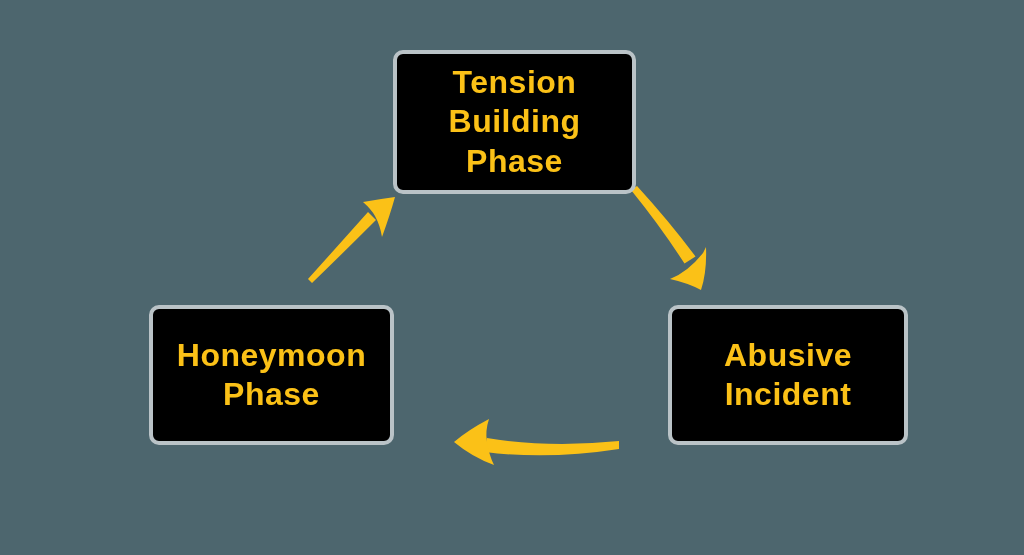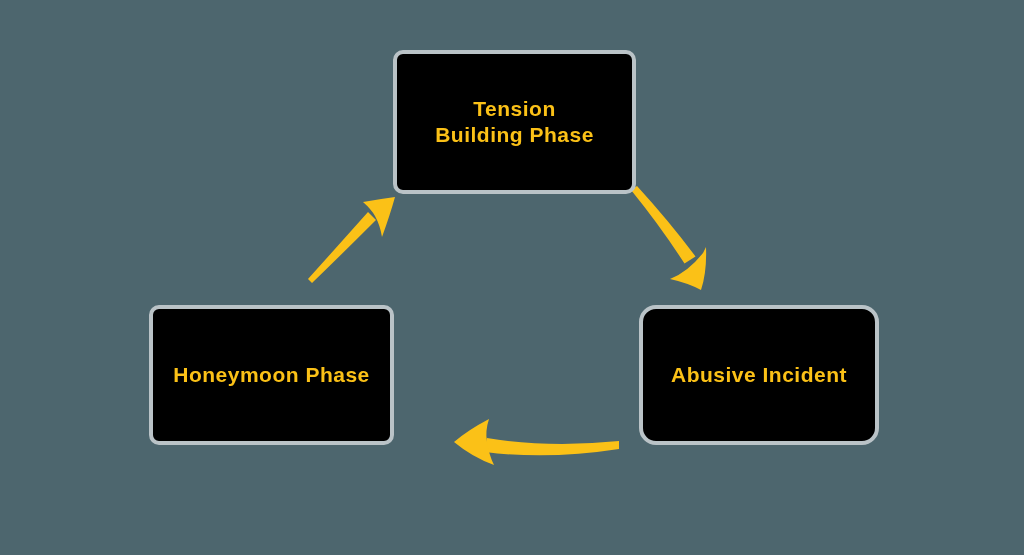--- a/index.html
+++ b/index.html
@@ -32,29 +32,29 @@
     border: 4px solid var(--node-border, #BAC3C7);
     border-radius: 10px;
     display: flex;
     align-items: center;
     justify-content: center;
     text-align: center;
   }
   .node-label {
     color: var(--accent, #FBC117);
     font-weight: bold;
-    font-size: 21px;
+    font-size: 32px;
     line-height: 1.22;
     letter-spacing: 0.5px;
   }
   .node-tension    { left: 393px; top: 50px;  width: 243px; height: 144px; }
   .node-tension .node-label   { max-width: 170px; }
   .node-honeymoon  { left: 149px; top: 305px; width: 245px; height: 140px; }
   .node-honeymoon .node-label { max-width: 205px; }
-  .node-abusive    { left: 639px; top: 305px; width: 240px; height: 140px; border-radius: 17px; }
+  .node-abusive    { left: 668px; top: 305px; width: 240px; height: 140px; }
   .node-abusive .node-label   { max-width: 180px; }
 </style>
 </head>
 <body>
 
 <div class="canvas">
 
   <svg class="arrows-layer" viewBox="0 0 1024 555" xmlns="http://www.w3.org/2000/svg" aria-hidden="true">
 
     <g>

